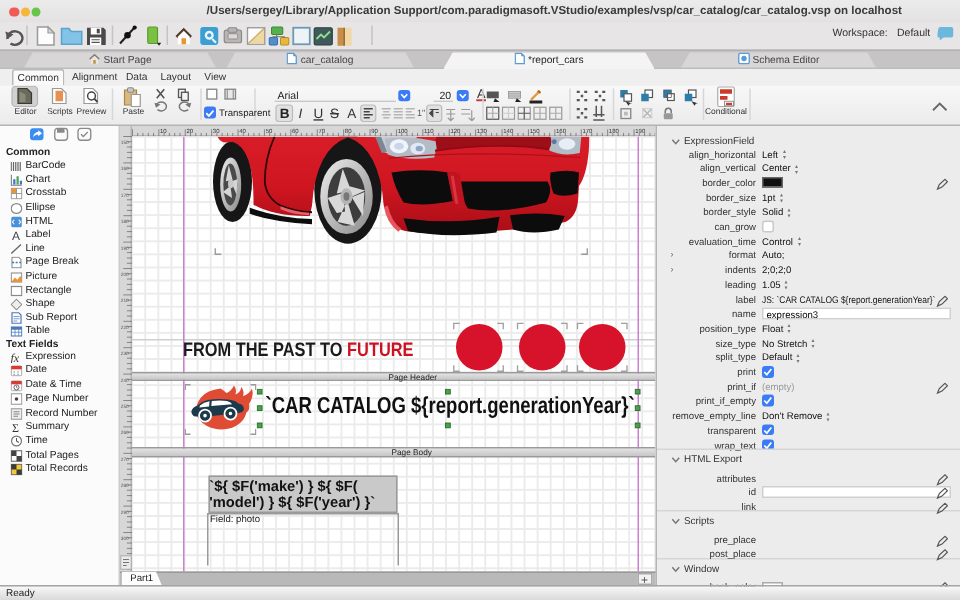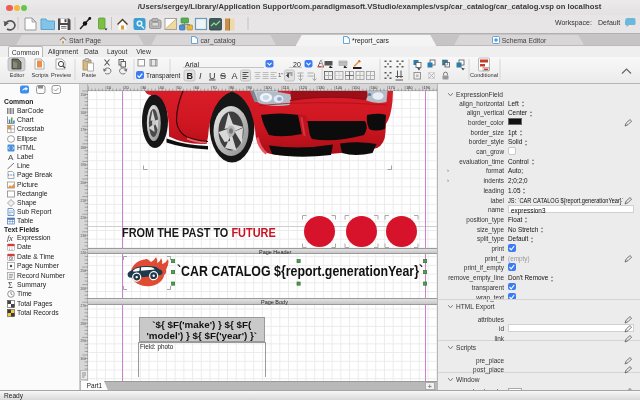--- a/index.html
+++ b/index.html
@@ -613,21 +613,21 @@
   </svg>
 
   <svg class="abs" style="left:34.5px;top:164.5px;" width="48" height="34">
     <path d="M0.5 4 V0.5 H4 M44 0.5 h3.5 V4 M0.5 30 v3.5 H4 M44 33.5 h3.5 V30" fill="none" stroke="#9a9a9a" stroke-width="0.9"></path>
   </svg>
 
   <div class="abs bandbar" style="top:207.3px;">
       <span style="position:absolute;left:173px;top:0px;">Page Body</span>
     </div>
 
-  <div class="abs" style="left:50.5px;top:226px;width:126.5px;height:25px;background:#c9c9c9;border:0.5px solid #9a9a9a;text-align:center;font-size:9.8px;font-weight:bold;color:#111;line-height:11.3px;padding-top:0.5px;">`${ $F('make') } ${ $F(<br>'model') } ${ $F('year') }`</div>
+  <div class="abs" style="left:50.5px;top:226px;width:126.5px;height:25px;background:#c9c9c9;border:0.5px solid #9a9a9a;font-size:9.8px;font-weight:bold;color:#111;line-height:11.3px;padding-top:0.5px;">`${ $F('make') } ${ $F(<br>'model') } ${ $F('year') }`</div>
 
   <div class="abs" style="left:49.5px;top:251px;width:128px;height:35px;border-left:1px solid #9a9a9a;border-right:1px solid #9a9a9a;border-top:1px solid #9a9a9a;"></div>
   <div class="abs" style="left:52px;top:252px;font-size:6.4px;color:#222;">Field: photo</div>
 </div>
 
 <div class="abs" id="rightpanel">
   <svg class="abs" style="left:8.5px;top:7.7px;" width="7" height="6">
       <path d="M1.2 1.2 l2.3 2.6 2.3-2.6" stroke="#777" stroke-width="1" fill="none"></path>
     </svg>
   <div class="pr-sec" style="top:6.5px;">ExpressionField</div>

